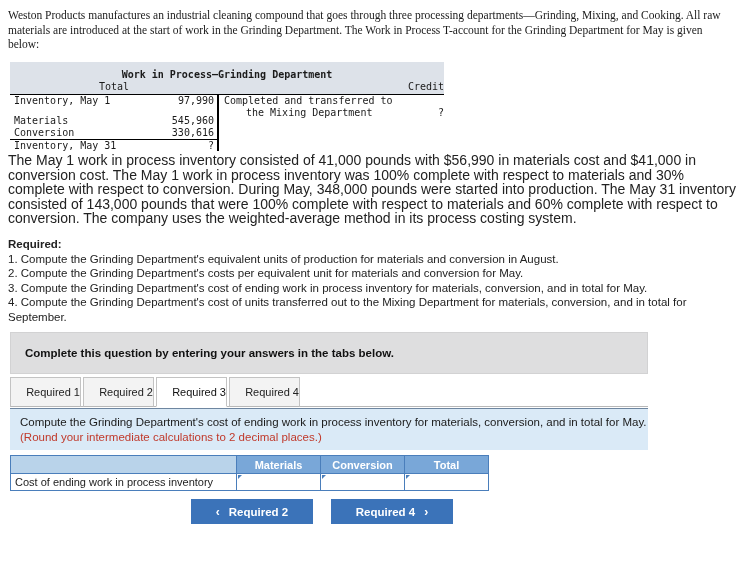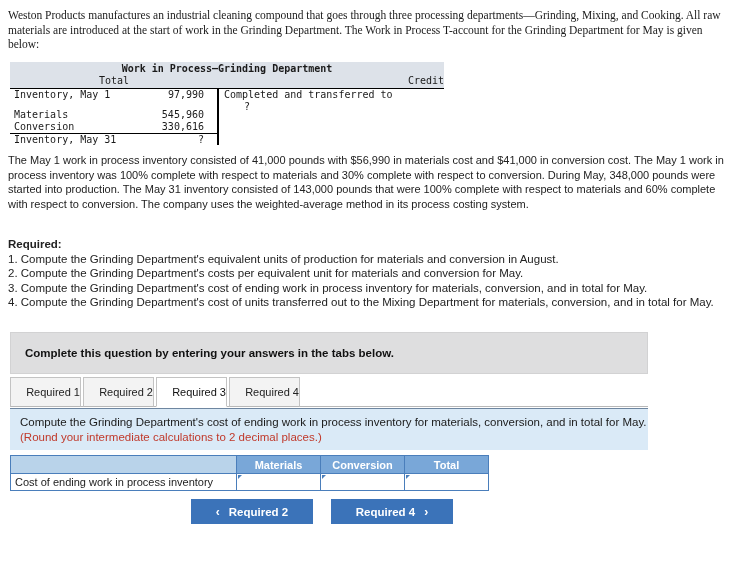--- a/index.html
+++ b/index.html
@@ -38,21 +38,21 @@
     font-family: "DejaVu Sans Mono", monospace;
     font-size: 10px;
     color: #1a1a1a;
   }
   .ta-title {
     background: #dde2e9;
     text-align: center;
     font-weight: bold;
     font-size: 10px;
     line-height: 12px;
-    padding-top: 1px;
+    padding-top: 7px;
   }
   .ta-colheads {
     background: #dde2e9;
     display: flex;
     line-height: 12px;
     border-bottom: 1.6px solid #000000;
     padding-bottom: 1px;
   }
   .ta-colheads .dh {
     width: 208px;
@@ -89,21 +89,21 @@
     height: 56px;
   }
   .ta-row {
     display: flex;
     line-height: 12px;
     padding-left: 4px;
   }
   .ta-row .lbl { flex: 1; }
   .ta-row .amt {
     text-align: right;
-    padding-right: 13px;
+    padding-right: 3px;
     white-space: pre;
   }
   .ta-spacer { height: 8px; }
   .ta-underline {
     border-top: 1.2px solid #000000;
     margin-top: 0px;
   }
   .ta-credit-line {
     display: flex;
     line-height: 12px;
@@ -116,21 +116,21 @@
   }
   .ta-indent { padding-left: 22px; }
 
   
   .bodypara {
     position: absolute;
     left: 8px;
     top: 153px;
     width: 728px;
     line-height: 14.5px;
-    font-size: 11px;
+    font-size: 14px;
   }
 
   
   .required-block {
     position: absolute;
     left: 8px;
     top: 237px;
     width: 730px;
     line-height: 14.5px;
     font-size: 11.5px;
@@ -336,34 +336,35 @@
         <span class="amt">?</span>
       </div>
     </div>
 
     <div class="ta-right">
       <div class="ta-credit-line">
         <span class="ctext">Completed and transferred to</span>
         <span class="cq"></span>
       </div>
       <div class="ta-credit-line">
+        <span class="ctext ta-indent">the Mixing Department</span>
         <span class="cq">?</span>
       </div>
     </div>
   </div>
 </div>
 
 <div class="bodypara">The May 1 work in process inventory consisted of 41,000 pounds with $56,990 in materials cost and $41,000 in conversion cost. The May 1 work in process inventory was 100% complete with respect to materials and 30% complete with respect to conversion. During May, 348,000 pounds were started into production. The May 31 inventory consisted of 143,000 pounds that were 100% complete with respect to materials and 60% complete with respect to conversion. The company uses the weighted-average method in its process costing system.</div>
 
 <div class="required-block">
   <div class="required-title">Required:</div>
   <div>1. Compute the Grinding Department's equivalent units of production for materials and conversion in August.</div>
   <div>2. Compute the Grinding Department's costs per equivalent unit for materials and conversion for May.</div>
   <div>3. Compute the Grinding Department's cost of ending work in process inventory for materials, conversion, and in total for May.</div>
-  <div>4. Compute the Grinding Department's cost of units transferred out to the Mixing Department for materials, conversion, and in total for May.</div>
+  <div>4. Compute the Grinding Department's cost of units transferred out to the Mixing Department for materials, conversion, and in total for September.</div>
 </div>
 
 <div class="gray-banner">
   <div class="gb-text">Complete this question by entering your answers in the tabs below.</div>
 </div>
 
 <div class="tabstrip">
   <div class="tab" style="left:0px; width:71px;">Required 1</div>
   <div class="tab" style="left:73px; width:71px;">Required 2</div>
   <div class="tab active" style="left:146px; width:71px;">Required 3</div>

